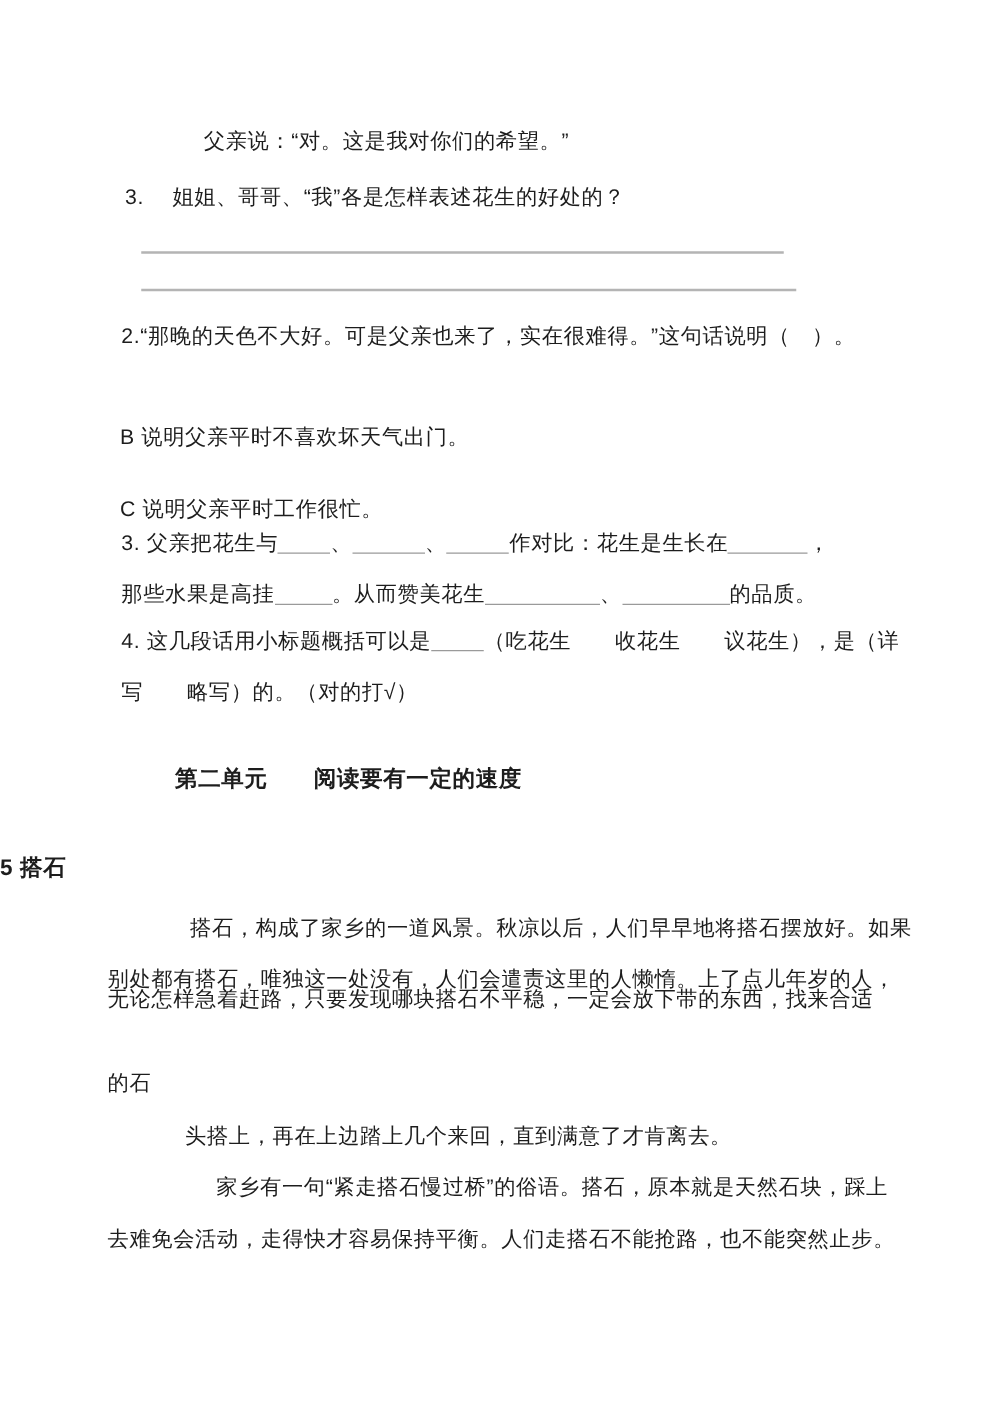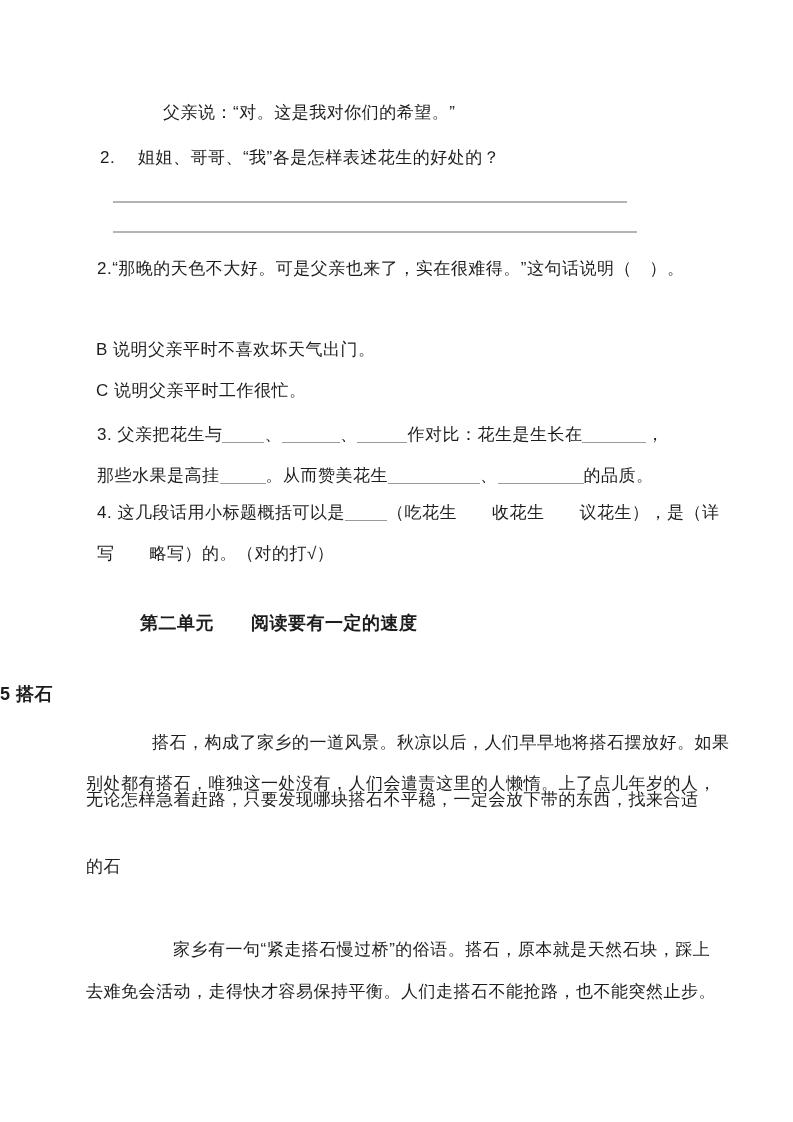--- a/index.html
+++ b/index.html
@@ -34,40 +34,41 @@
     vertical-align:-3px;
   }
 </style>
 </head>
 <body>
 
 <div class="page">
 
   <div class="ln" style="top:101px;left:163px;">父亲说：“对。这是我对你们的希望。”</div>
 
-  <div class="ln" style="top:146px;left:100px;">2.　 姐姐、哥哥、“我”各是怎样表述花生的好处的？</div>
+  <div class="ln" style="top:146px;left:100px;">3.　 姐姐、哥哥、“我”各是怎样表述花生的好处的？</div>
 
   <div class="answer-rule" style="top:201px;left:113px;width:514px;"></div>
   <div class="answer-rule" style="top:231px;left:113px;width:524px;"></div>
 
   <div class="ln" style="top:257px;left:97px;">2.“那晚的天色不大好。可是父亲也来了，实在很难得。”这句话说明（　）。</div>
 
   <div class="ln" style="top:338px;left:96px;text-align:center;">B 说明父亲平时不喜欢坏天气出门。</div>
-  <div class="ln" style="top:379px;left:96px;">C 说明父亲平时工作很忙。</div>
+  <div class="ln" style="top:396px;left:96px;">C 说明父亲平时工作很忙。</div>
 
   <div class="ln" style="top:423px;left:97px;"><span>3. 父亲把花生与</span><span class="blank" style="width: 42px;"></span><span>、</span><span class="blank" style="width: 58px;"></span><span>、</span><span class="blank" style="width: 50px;"></span><span>作对比：花生是生长在</span><span class="blank" style="width: 64px;"></span><span>，</span></div>
   <div class="ln" style="top:464px;left:97px;"><span>那些水果是高挂</span><span class="blank" style="width: 46px;"></span><span>。从而赞美花生</span><span class="blank" style="width: 92px;"></span><span>、</span><span class="blank" style="width: 86px;"></span><span>的品质。</span></div>
 
   <div class="ln" style="top:501px;left:97px;"><span>4. 这几段话用小标题概括可以是</span><span class="blank" style="width: 42px;"></span><span>（吃花生　　收花生　　议花生），是（详</span></div>
   <div class="ln bold" style="top:612px;left:140px;">第二单元　　阅读要有一定的速度</div>
 
   <div class="ln" style="top:542px;left:97px;">写　　略写）的。（对的打√）</div>
 
   <div class="ln bold center" style="top:683px;">5 搭石</div>
 
   <div class="ln" style="top:731px;left:152px;">搭石，构成了家乡的一道风景。秋凉以后，人们早早地将搭石摆放好。如果</div>
   <div class="ln" style="top:772px;left:86px;">别处都有搭石，唯独这一处没有，人们会遣责这里的人懒惰。上了点儿年岁的人，</div>
   <div class="ln" style="top:788px;left:86px;">无论怎样急着赶路，只要发现哪块搭石不平稳，一定会放下带的东西，找来合适</div>
   <div class="ln" style="top:855px;left:86px;">的石</div>
+  <div class="ln" style="top:897px;left:148px;">头搭上，再在上边踏上几个来回，直到满意了才肯离去。</div>
   <div class="ln" style="top:938px;left:173px;">家乡有一句“紧走搭石慢过桥”的俗语。搭石，原本就是天然石块，踩上</div>
   <div class="ln" style="top:980px;left:86px;">去难免会活动，走得快才容易保持平衡。人们走搭石不能抢路，也不能突然止步。</div>
 
 </div>
 
 </body></html>

